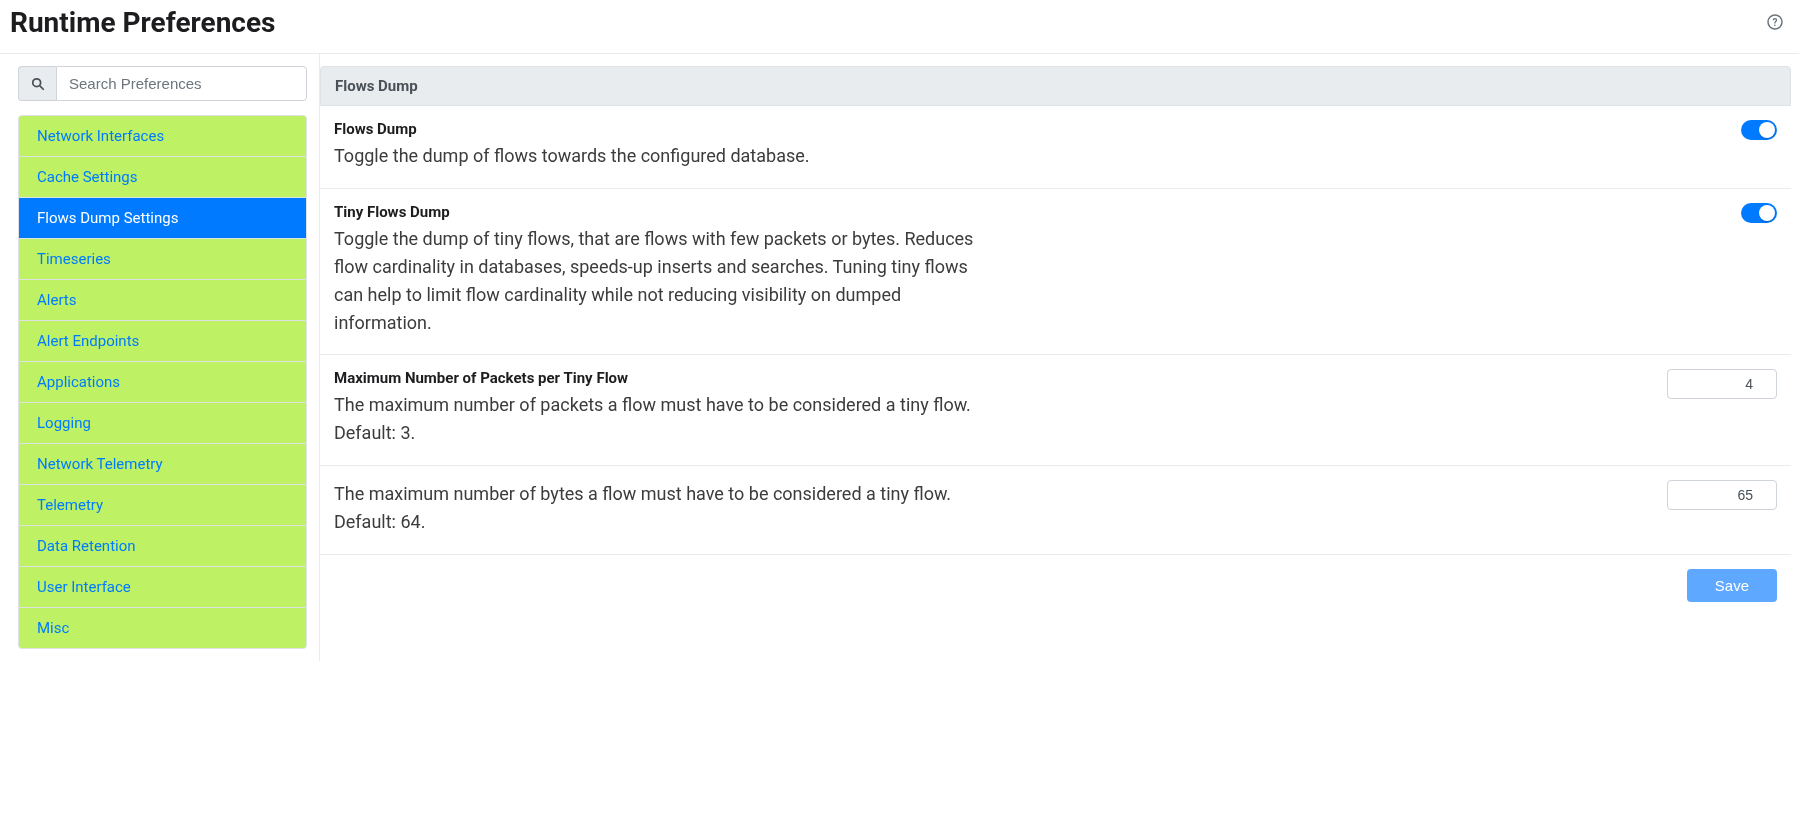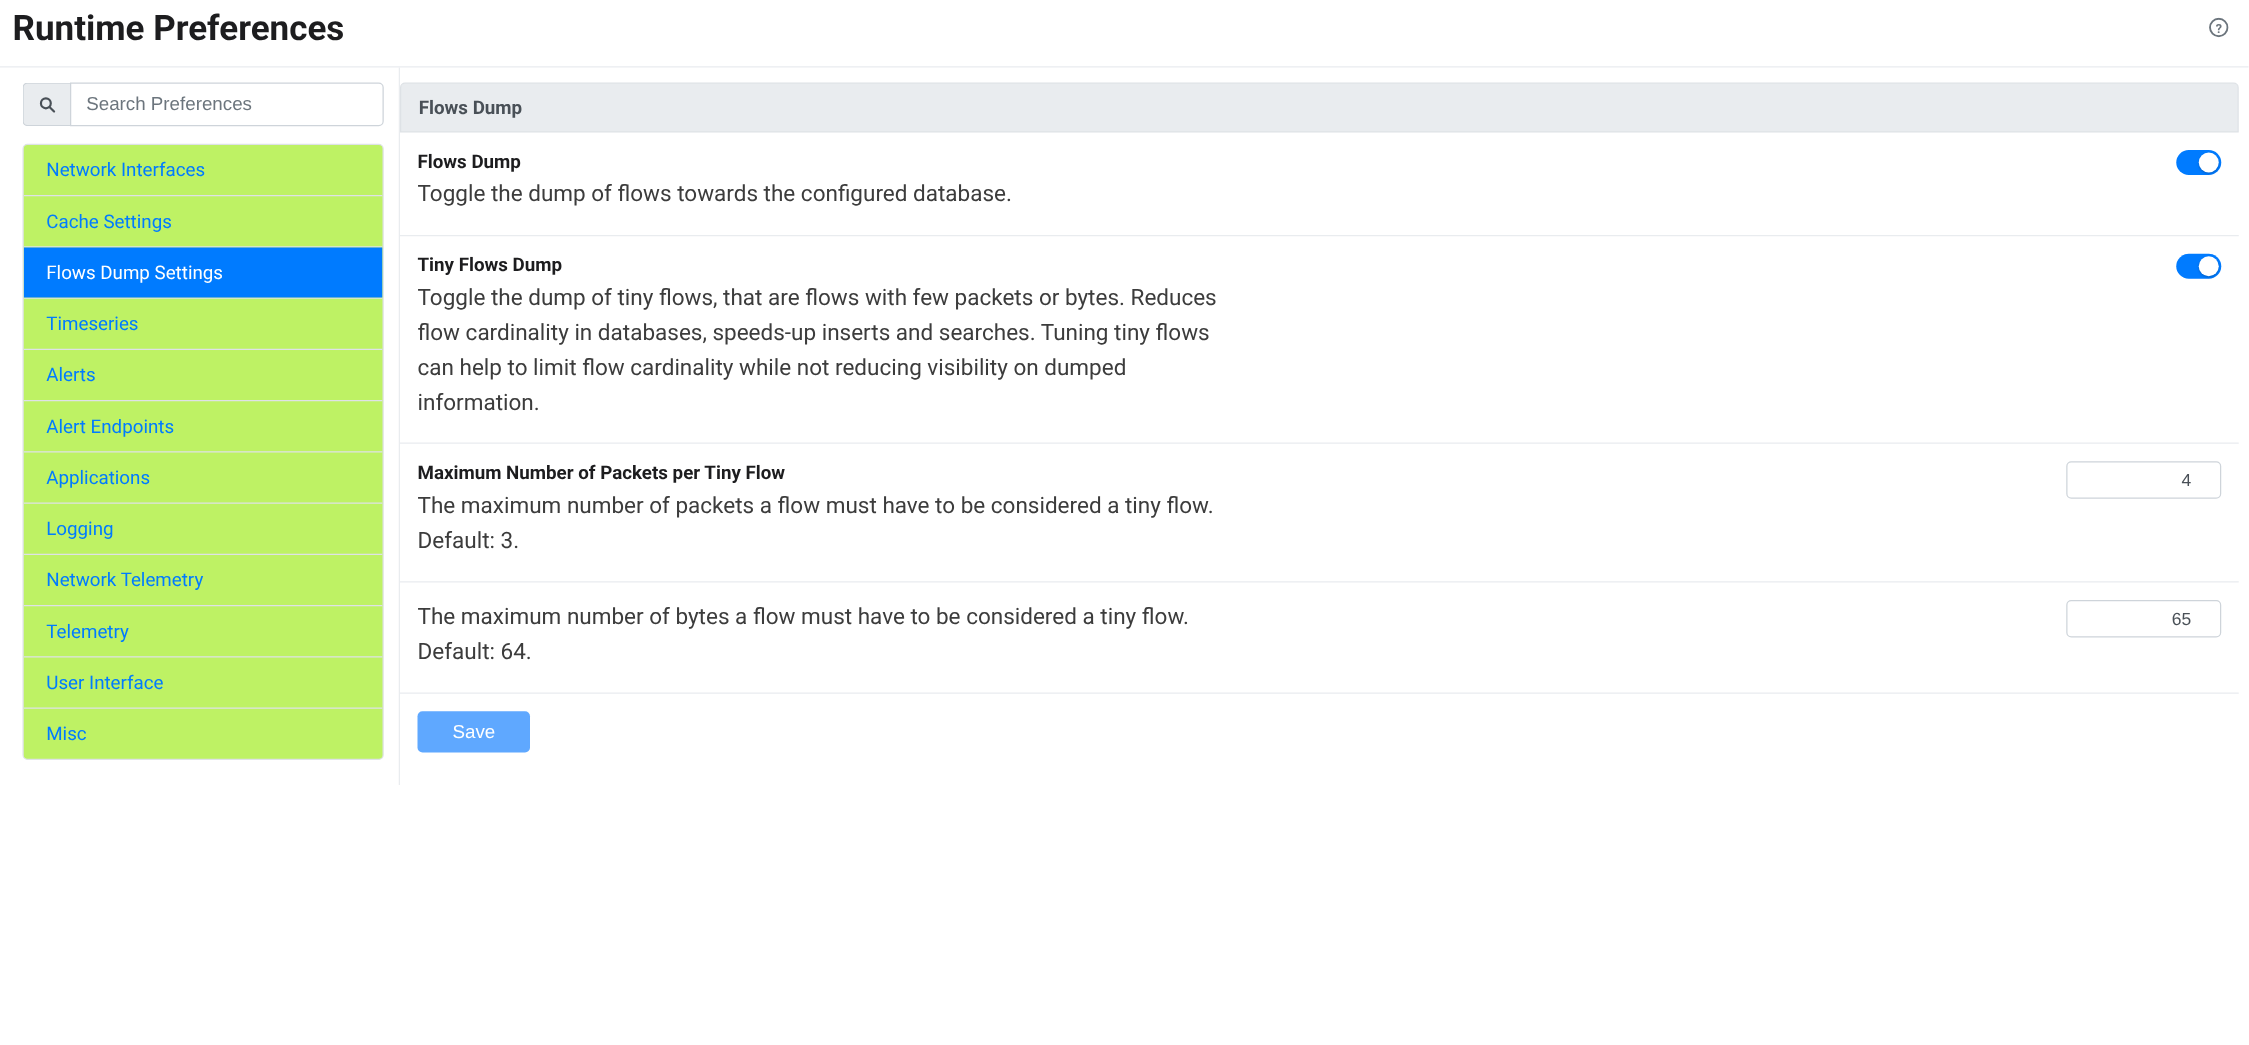--- a/index.html
+++ b/index.html
@@ -139,32 +139,32 @@
   .toggle .knob {
     position: absolute;
     top: 2px; right: 2px;
     width: 16px; height: 16px;
     background: #fff;
     border-radius: 50%;
     box-shadow: 0 1px 2px rgba(0,0,0,0.2);
   }
   .toggle.off .knob { right: auto; left: 2px; }
   .num-input {
-    width: 124px;
+    width: 110px;
     border: 1px solid #ced4da;
     border-radius: 4px;
     padding: 6px 8px;
     text-align: right;
     font-size: 14px;
     color: #495057;
   }
   .footer-row {
     padding: 14px 14px 14px 14px;
     display: flex;
-    justify-content: flex-start;
+    justify-content: flex-end;
   }
   .save-btn {
     background: #5fa8ff;
     color: #fff;
     border: none;
     border-radius: 4px;
     padding: 8px 28px;
     font-size: 15px;
     cursor: pointer;
   }
@@ -218,20 +218,23 @@
         <li>
           <a>Logging</a>
         </li>
         <li>
           <a>Network Telemetry</a>
         </li>
         <li>
           <a>Telemetry</a>
         </li>
         <li>
+          <a>Data Retention</a>
+        </li>
+        <li>
           <a>User Interface</a>
         </li>
         <li>
           <a>Misc</a>
         </li>
       </ul>
   </div>
 
   <div class="main">
     <div class="panel-header">Flows Dump</div>

